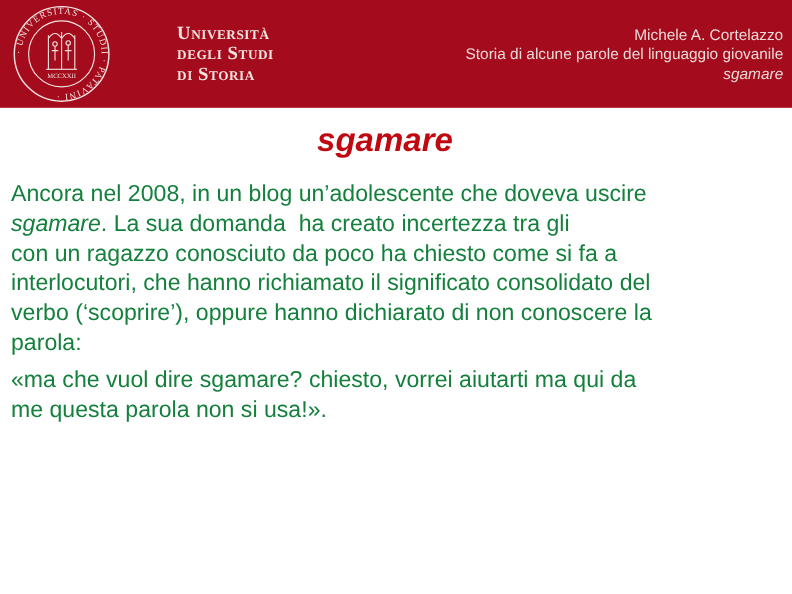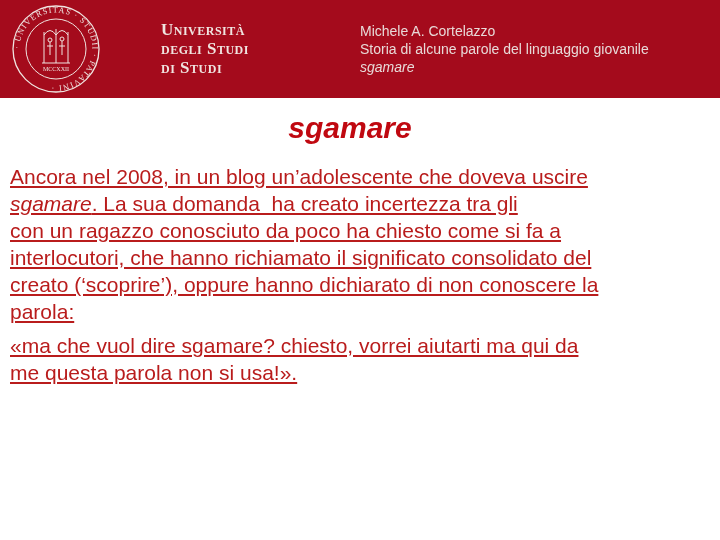--- a/index.html
+++ b/index.html
@@ -16,35 +16,35 @@
   .wordmark{
     position:absolute;left:115px;top:20px;
     font-family:"Liberation Serif","DejaVu Serif",serif;
     font-variant:small-caps;font-weight:bold;
     font-size:17px;line-height:19px;letter-spacing:.5px;
     color:var(--wordmark-color,#F0E4E0);
     margin-left:46px;
   }
   .header-meta{
     position:absolute;right:8px;top:22px;width:352px;
-    text-align:left;font-size:14px;line-height:18px;
+    text-align:right;font-size:14px;line-height:18px;
     color:var(--header-text,#E8DAD8);
   }
   .header-meta .subtitle-word{font-style:italic;}
   
   .title{
     position:absolute;top:110px;left:0;width:700px;
     text-align:center;font-size:30px;line-height:36px;
     font-weight:bold;font-style:italic;
     color:var(--title-color,#C00810);
   }
   
   .body-text{
     position:absolute;left:10px;top:163px;width:706px;
-    font-size:21px;line-height:27px;color:#b91c1c;text-decoration:underline;
+    font-size:21px;line-height:27px;color:#15803d;
   }
   .para + .para{margin-top:7px;}
   .line{white-space:pre;}
   .line em{font-style:italic;}
 </style>
 </head>
 <body>
 
 <div class="slide">
 
@@ -69,40 +69,40 @@
         <path d="M39,38 v13 M36,42 h6"></path>
         <circle cx="51" cy="35" r="2"></circle>
         <path d="M51,37 v14 M48,42 h6"></path>
       </g>
       <text x="45" y="67" text-anchor="middle" font-family="Liberation Serif, DejaVu Serif, serif" font-size="6" fill="#F0E4E0">MCCXXII</text>
     </svg>
 
     <div class="wordmark">
       <div>Università</div>
       <div>degli Studi</div>
-      <div>di Studi</div>
+      <div>di Storia</div>
     </div>
 
     <div class="header-meta">
       <div>Michele A. Cortelazzo</div>
       <div>Storia di alcune parole del linguaggio giovanile</div>
       <div class="subtitle-word">sgamare</div>
     </div>
 
   </div>
 
   <div class="title">sgamare</div>
 
   <div class="body-text">
       <div class="para">
         <div class="line"><span>Ancora nel 2008, in un blog un’adolescente che doveva uscire</span></div>
         <div class="line"><em>sgamare</em><span>. La sua domanda  ha creato incertezza tra gli</span></div>
         <div class="line"><span>con un ragazzo conosciuto da poco ha chiesto come si fa a</span></div>
         <div class="line"><span>interlocutori, che hanno richiamato il significato consolidato del</span></div>
-        <div class="line"><span>creato (‘scoprire’), oppure hanno dichiarato di non conoscere la</span></div>
+        <div class="line"><span>verbo (‘scoprire’), oppure hanno dichiarato di non conoscere la</span></div>
         <div class="line"><span>parola:</span></div>
       </div>
       <div class="para">
         <div class="line"><span>«ma che vuol dire sgamare? chiesto, vorrei aiutarti ma qui da</span></div>
         <div class="line"><span>me questa parola non si usa!».</span></div>
       </div>
     </div>
 
 </div>
 

